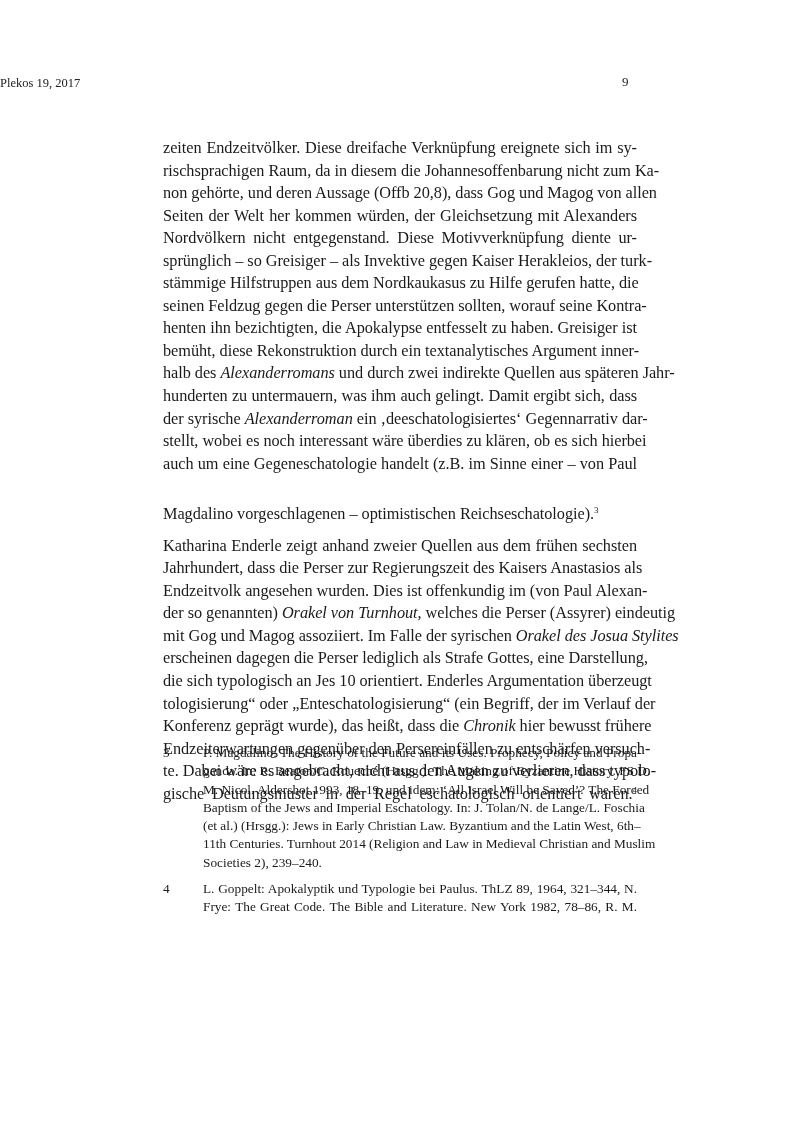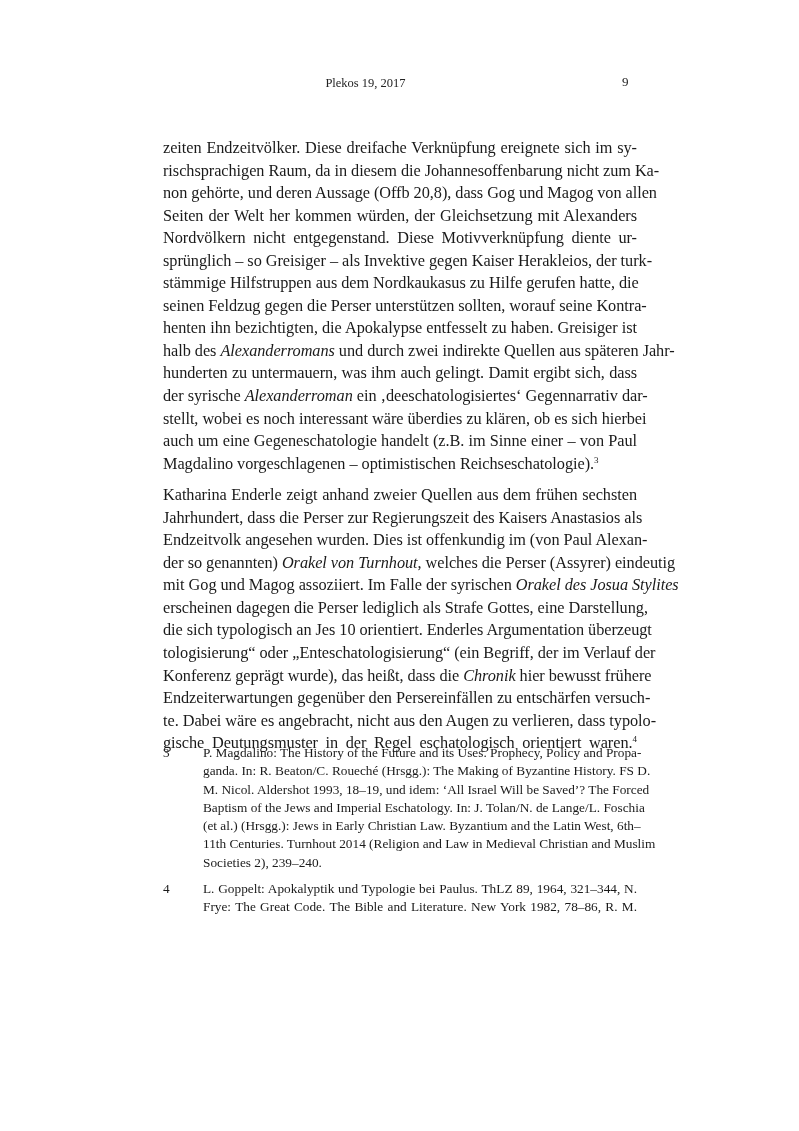--- a/index.html
+++ b/index.html
@@ -1,26 +1,26 @@
 <!DOCTYPE html>
 <html><head>
 <meta charset="utf-8">
 <style>
   html, body { margin: 0; padding: 0; background: #ffffff; }
   body { width: 799px; height: 1131px; position: relative; overflow: hidden;
          font-family: "Liberation Serif", "DejaVu Serif", serif; color: #1a1a1a; }
   .header { position: absolute; top: 74px; left: 0; width: 799px; height: 20px; }
-  .running-head { position: absolute; left: 0; width: 731px; text-align: center;
+  .running-head { position: absolute; left: 0; width: 731px; 
                   font-size: 12.5px; top: 2px; color: #222; }
   .page-number { position: absolute; left: 622px; top: 0px; font-size: 13px; color: #222; }
   .body { position: absolute; left: 163px; top: 137px; width: 474px; }
   .line { display: block; font-size: 16.3px; line-height: 22.55px; height: 22.55px;
           text-align: justify; text-align-last: justify; white-space: nowrap;
           letter-spacing: -0.05px; }
-  .line.last { text-align-last: left; }
+  .line.last { text-align-last: left; margin-top: 28px; }
   .para-gap { height: 9px; }
   i { font-style: italic; }
   sup { font-size: 9px; vertical-align: 6px; line-height: 0; }
   .footnotes { position: absolute; left: 163px; top: 744px; width: 474px; }
   .fn { position: relative; padding-left: 40px; margin-bottom: 8px; }
   .fn-num { position: absolute; left: 0; top: 0; font-size: 13.3px; line-height: 18.3px; }
   .fn-line { display: block; font-size: 13.3px; line-height: 18.3px; height: 18.3px;
              text-align: justify; text-align-last: justify; white-space: nowrap; font-family: Liberation Serif, serif; }
   .fn-line.last { text-align-last: left; }
 </style>
@@ -36,20 +36,21 @@
   <div>
     <span class="line">zeiten Endzeitvölker. Diese dreifache Verknüpfung ereignete sich im sy-</span>
     <span class="line">rischsprachigen Raum, da in diesem die Johannesoffenbarung nicht zum Ka-</span>
     <span class="line">non gehörte, und deren Aussage (Offb 20,8), dass Gog und Magog von allen</span>
     <span class="line">Seiten der Welt her kommen würden, der Gleichsetzung mit Alexanders</span>
     <span class="line">Nordvölkern nicht entgegenstand. Diese Motivverknüpfung diente ur-</span>
     <span class="line">sprünglich – so Greisiger – als Invektive gegen Kaiser Herakleios, der turk-</span>
     <span class="line">stämmige Hilfstruppen aus dem Nordkaukasus zu Hilfe gerufen hatte, die</span>
     <span class="line">seinen Feldzug gegen die Perser unterstützen sollten, worauf seine Kontra-</span>
     <span class="line">henten ihn bezichtigten, die Apokalypse entfesselt zu haben. Greisiger ist</span>
+    <span class="line">bemüht, diese Rekonstruktion durch ein textanalytisches Argument inner-</span>
     <span class="line"><span>halb des </span><i>Alexanderromans</i><span> und durch zwei indirekte Quellen aus späteren Jahr-</span></span>
     <span class="line">hunderten zu untermauern, was ihm auch gelingt. Damit ergibt sich, dass</span>
     <span class="line"><span>der syrische </span><i>Alexanderroman</i><span> ein ‚deeschatologisiertes‘ Gegennarrativ dar-</span></span>
     <span class="line">stellt, wobei es noch interessant wäre überdies zu klären, ob es sich hierbei</span>
     <span class="line">auch um eine Gegeneschatologie handelt (z.B. im Sinne einer – von Paul</span>
     <span class="line last"><span>Magdalino vorgeschlagenen – optimistischen Reichseschatologie).</span><sup>3</sup></span>
   </div>
 
   <div class="para-gap"></div>
 

